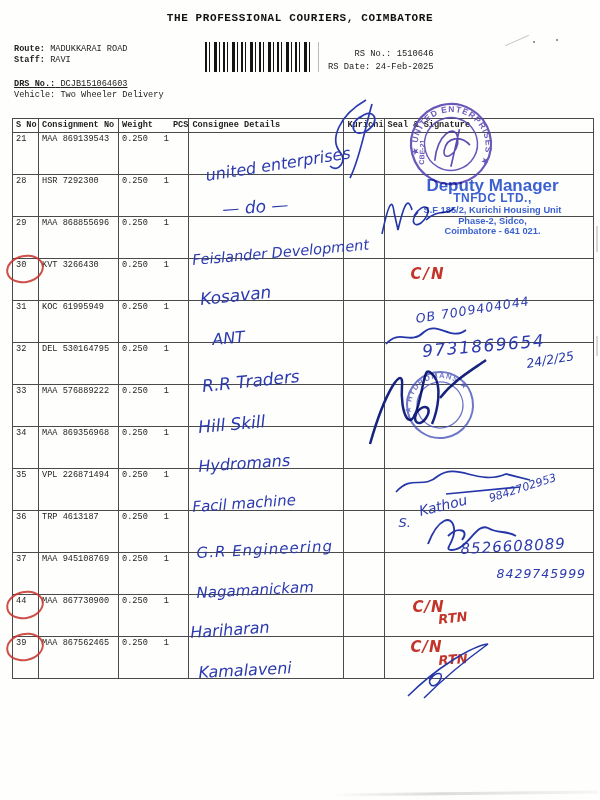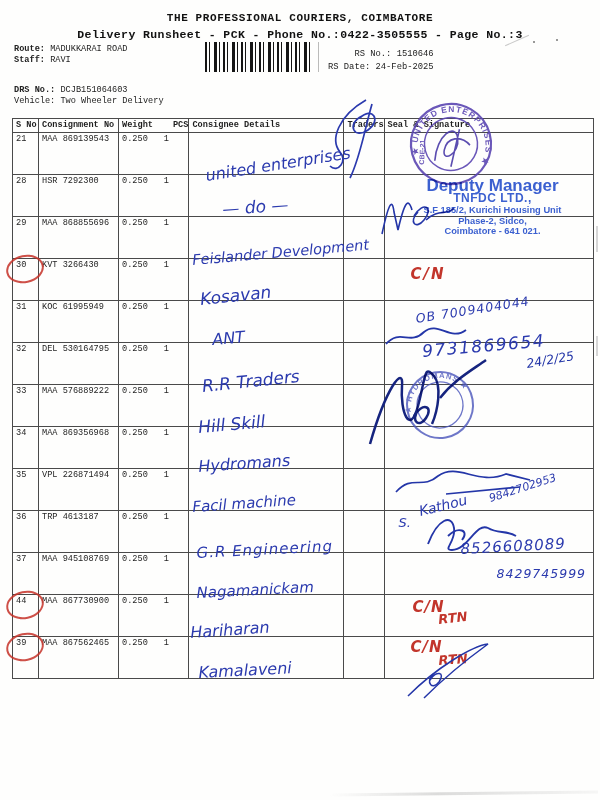--- a/index.html
+++ b/index.html
@@ -7,21 +7,21 @@
        font-family:"Liberation Mono","DejaVu Sans Mono",monospace;color:#1e1e1e;}
   .page{position:absolute;inset:0;background:#fefefd;}
   
   .title{position:absolute;top:12px;left:0;width:100%;text-align:center;
          font-weight:bold;font-size:11px;letter-spacing:.6px;color:#111;}
   .subtitle{position:absolute;top:28px;left:0;width:100%;text-align:center;
             font-weight:bold;font-size:11.5px;letter-spacing:.4px;color:#111;}
   .info{position:absolute;left:14px;top:44px;font-size:8.6px;line-height:10.5px;color:#222;}
   .info div{white-space:nowrap;}
   .info .lbl{font-weight:bold;}
-  .drs{margin-top:20px;}
+  .drs{margin-top:14px;text-decoration:underline;}
   .barcode{position:absolute;left:205px;top:42px;width:106px;height:30px;
     background:
       repeating-linear-gradient(90deg,#151515 0 2px,transparent 2px 4px,#151515 4px 5px,transparent 5px 9px,#151515 9px 12px,transparent 12px 14px,#151515 14px 15px,transparent 15px 18px);
     }
   .rs-sep{position:absolute;left:318px;top:42px;width:1px;height:30px;background:#777;opacity:.5;}
   .rsblock{position:absolute;left:328px;top:48px;font-size:8.8px;line-height:13px;color:#222;white-space:nowrap;text-align:right;}
   
   table.sheet{position:absolute;left:12px;top:86px;border-collapse:collapse;table-layout:fixed;margin-top:32px;}
   table.sheet th,table.sheet td{border:1px solid #4a4a4a;vertical-align:top;
       font-size:8.6px;padding:1px 0 0 3px;position:relative;overflow:visible;}
@@ -51,21 +51,20 @@
   .bottom-shadow{left:330px;top:792px;width:268px;height:3px;opacity:.3;
       background:linear-gradient(90deg,rgba(120,120,120,0),rgba(110,110,110,.8) 40%,rgba(120,120,120,.2));
       transform:rotate(-.6deg);}
 </style>
 </head>
 <body>
 
 <div class="page">
 
   <div class="title">THE PROFESSIONAL COURIERS, COIMBATORE</div>
-  <div class="subtitle">Delivery Runsheet - PCK - Phone No.:0422-3505555 - Page No.:3</div>
 
   <div class="info">
     <div><span class="lbl">Route:</span> <span>MADUKKARAI ROAD</span></div>
     <div><span class="lbl">Staff:</span> <span>RAVI</span></div>
     <div class="drs"><span class="lbl">DRS No.:</span> <span>DCJB151064603</span></div>
     <div><span>Vehicle:</span> <span>Two Wheeler Delivery</span></div>
   </div>
 
   <div class="barcode"></div>
   <div class="rs-sep"></div>
@@ -83,21 +82,21 @@
         <col style="width:155px">
         <col style="width:38px">
         <col style="width:209px">
       </colgroup>
     <thead>
       <tr>
         <th>S No</th>
         <th>Consignment No</th>
         <th><span>Weight</span><span class="wp-gap"></span><span>PCS</span></th>
         <th>Consignee Details</th>
-        <th>Traders</th>
+        <th>Kurichi</th>
         <th class="c-seal">Seal &amp; Signature</th>
       </tr>
     </thead>
     <tbody>
         <tr>
       <td><span>21</span></td>
       <td><span>MAA 869139543</span></td>
       <td><span>0.250</span><span style="display:inline-block;width:16px"></span><span>1</span></td>
       <td>
             <span class="hw" style="left: 18px; bottom: -10px; transform: rotate(-9deg); font-size: 16px;">united enterprises</span>

